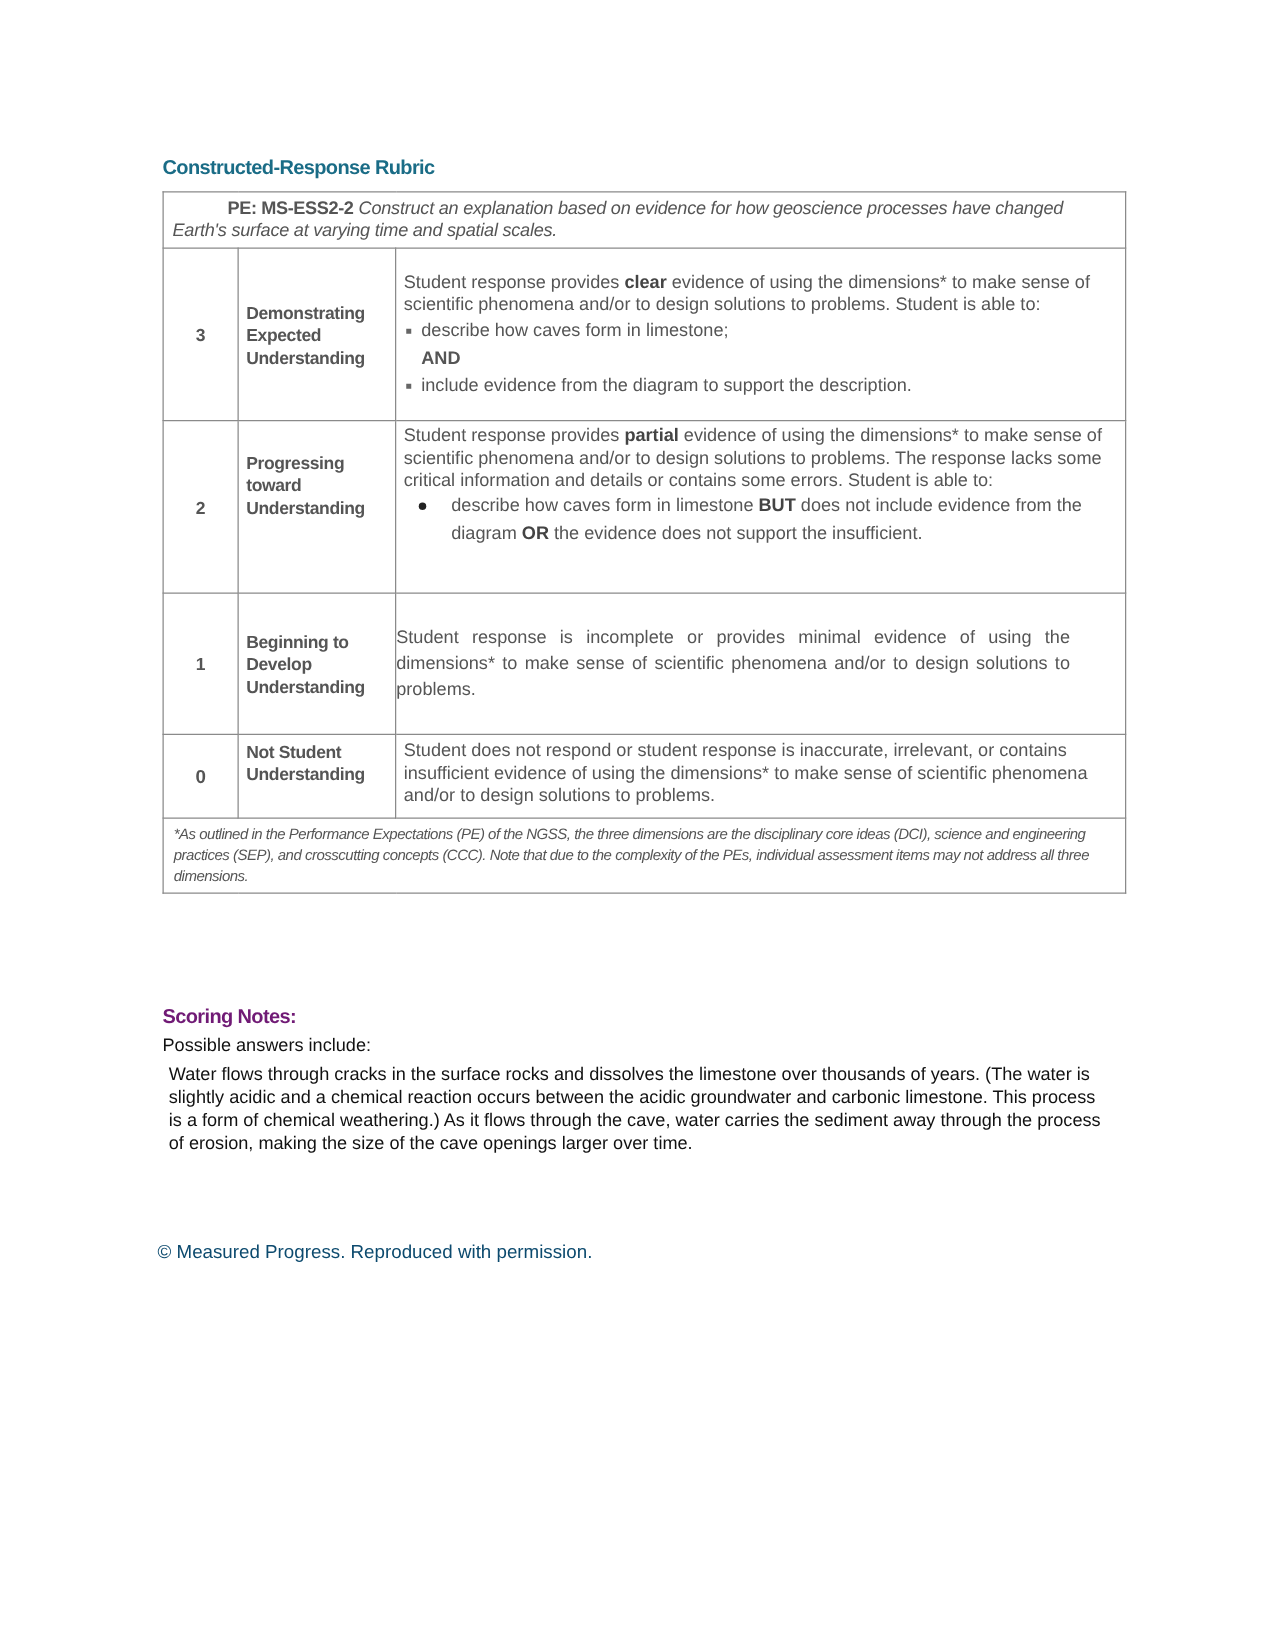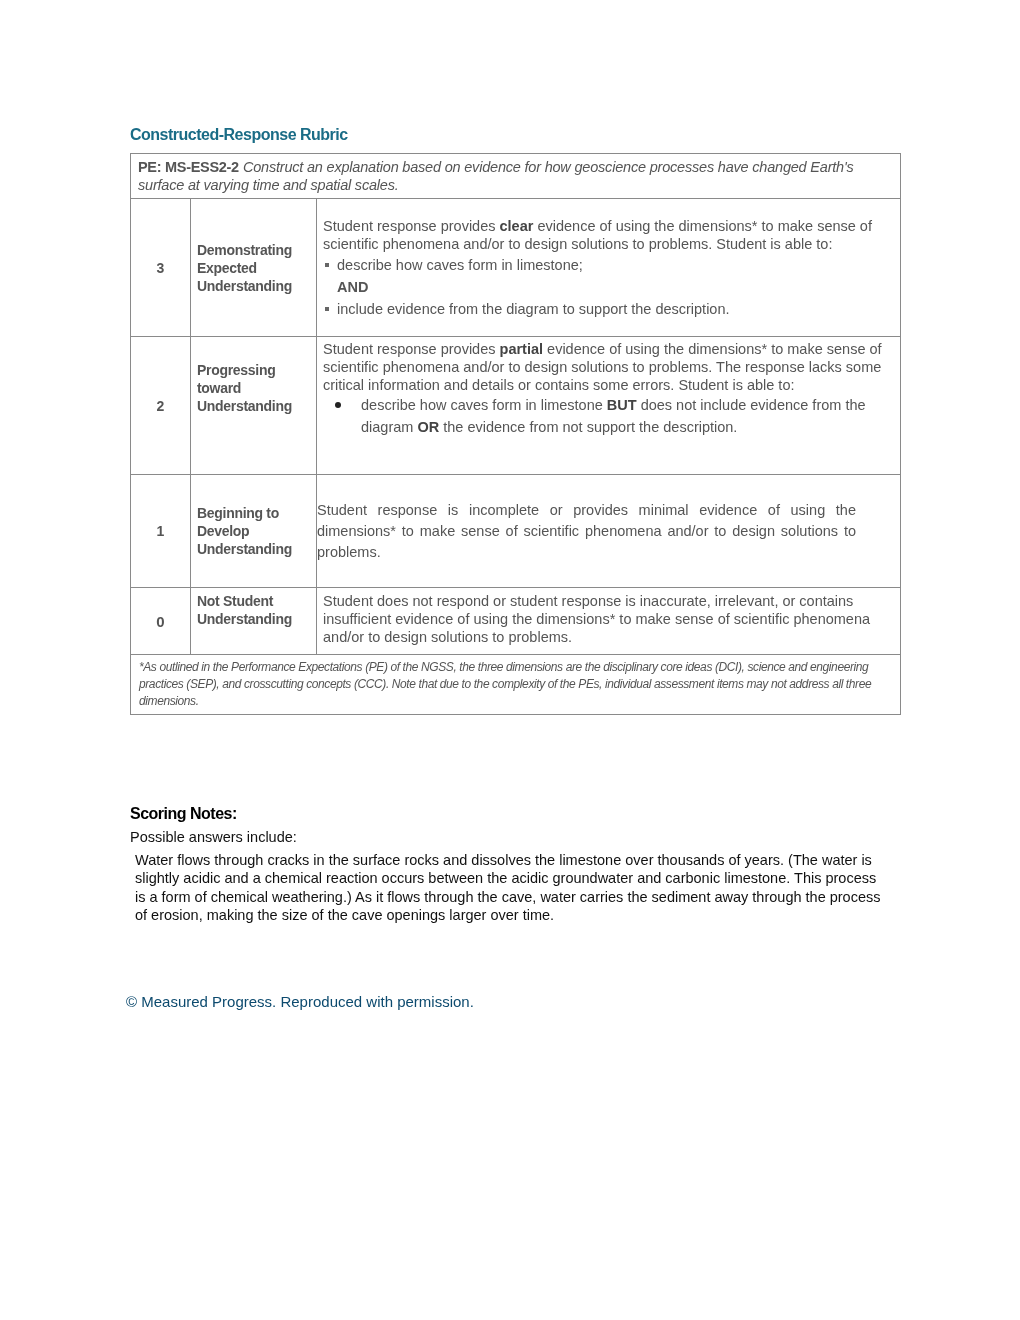--- a/index.html
+++ b/index.html
@@ -1,36 +1,36 @@
 <!DOCTYPE html>
 <html><head>
   <meta charset="utf-8">
   <style>
     html, body { margin: 0; padding: 0; background: #ffffff; }
     body { width: 1020px; height: 1320px; position: relative; font-family: "Liberation Sans", sans-serif; }
     .page-title { position: absolute; left: 130px; top: 126px; font-size: 16px; font-weight: bold; color: #1a6c86; letter-spacing: -0.5px; }
     table.rubric { position: absolute; left: 130px; top: 153px; width: 771px; border-collapse: collapse; color: #555; font-size: 14.5px; }
     table.rubric td { border: 1.5px solid #8a8a8a; vertical-align: middle; padding: 0; }
     .pe-cell { padding: 4px 7px 4px 7px !important; height: 36px; line-height: 18px; }
-    .pe-code { font-weight: bold; color: #555; letter-spacing: -0.3px; }
+    .pe-code { font-weight: bold; color: #555; letter-spacing: -0.3px; margin-left: 44px; }
     .pe-text { font-style: italic; letter-spacing: -0.2px; }
     .score { width: 59px; text-align: center; font-weight: bold; font-size: 14px; color: #555; }
     .level { width: 119px; padding-left: 6px !important; font-weight: bold; font-size: 14px; line-height: 18px; color: #555; letter-spacing: -0.3px; }
     .evidence { padding: 2px 6px !important; line-height: 18px; font-size: 14.5px; }
     .hdr-ev { font-weight: bold; padding-left: 6px !important; letter-spacing: -0.3px; }
     .bullet-list { margin: 3px 0 0 0; padding: 0; list-style: none; }
     .bullet-list li { position: relative; padding-left: 14px; }
     .bullet-list li .sq { position: absolute; left: 2px; top: 7px; width: 4px; height: 4px; background: #666; }
     .and-label { font-weight: bold; padding-left: 14px; margin: 4px 0; }
     .dot-list { margin: 0; padding: 0; list-style: none; }
     .dot-list li { position: relative; padding-left: 38px; line-height: 22px; }
     .dot-list li .dot { position: absolute; left: 12px; top: 8px; width: 6px; height: 6px; border-radius: 50%; background: #222; }
     .justified { text-align: justify; padding-left: 0 !important; padding-right: 44px !important; }
     .footnote-cell { font-style: italic; font-size: 12px; line-height: 17px; padding: 4px 8px 4px 8px !important; color: #555; letter-spacing: -0.4px; }
-    .section-heading { position: absolute; left: 130px; top: 805px; font-size: 16px; font-weight: bold; color: #000000; letter-spacing: -0.5px; }
+    .section-heading { position: absolute; left: 130px; top: 805px; font-size: 16px; font-weight: bold; color: #701a75; letter-spacing: -0.5px; }
     .possible { position: absolute; left: 130px; top: 829px; font-size: 14.5px; color: #111; }
     .answer { position: absolute; left: 135px; top: 851px; width: 750px; font-size: 14.5px; line-height: 18.3px; color: #111; }
     .copyright { position: absolute; left: 126px; top: 993px; font-size: 15px; color: #0c4a6e; }
     b.em { color: #444; }
   </style>
 </head>
 <body>
 
 <div class="page-title">Constructed-Response Rubric</div>
 
@@ -55,21 +55,21 @@
         <li><span class="sq"></span><span>include evidence from the diagram to support the description.</span></li>
       </ul>
     </td>
   </tr>
   <tr style="height:138px;">
     <td class="score">2</td>
     <td class="level" style="vertical-align:top;padding-top:24px !important;">Progressing toward Understanding</td>
     <td class="evidence" style="vertical-align:top;padding-top:3px !important;">
       <div><span>Student response provides </span><b class="em">partial</b><span> evidence of using the dimensions* to make sense of scientific phenomena and/or to design solutions to problems. The response lacks some critical information and details or contains some errors. Student is able to:</span></div>
       <ul class="dot-list">
-        <li><span class="dot"></span><span>describe how caves form in limestone </span><b class="em">BUT</b><span> does not include evidence from the diagram </span><b class="em">OR</b><span> the evidence from not support the description.</span></li>
+        <li><span class="dot"></span><span>describe how caves form in limestone </span><b class="em">BUT</b><span> does not include evidence from the diagram </span><b class="em">OR</b><span> the evidence does not support the insufficient.</span></li>
       </ul>
     </td>
   </tr>
   <tr style="height:113px;">
     <td class="score">1</td>
     <td class="level">Beginning to Develop Understanding</td>
     <td class="evidence justified" style="line-height:21px;">Student response is incomplete or provides minimal evidence of using the dimensions* to make sense of scientific phenomena and/or to design solutions to problems.</td>
   </tr>
   <tr style="height:67px;">
     <td class="score" style="font-size:15px;">0</td>

